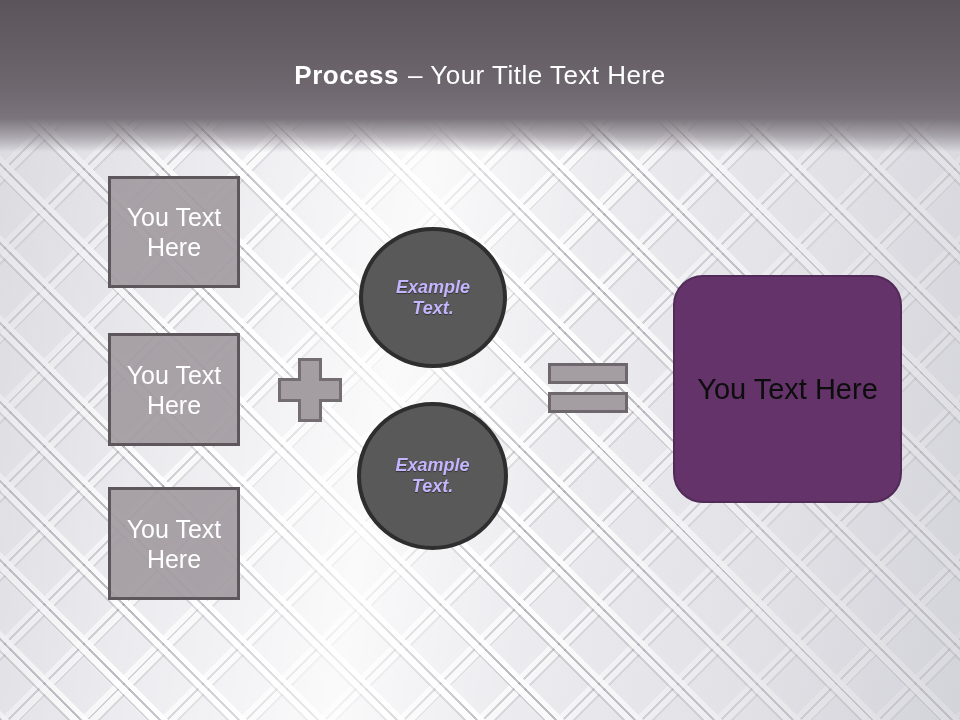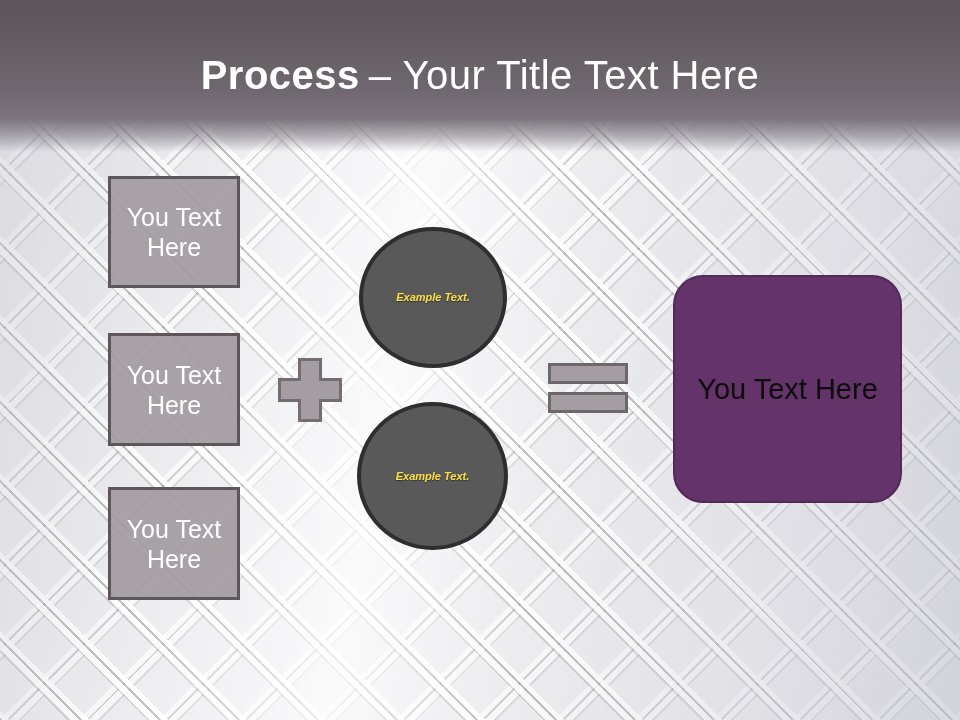--- a/index.html
+++ b/index.html
@@ -42,21 +42,21 @@
       #7b747c 78%, rgba(129,122,131,0.55) 90%,
       rgba(133,126,135,0) 100%);
     pointer-events: none;
   }
 
   .slide-title {
     position: absolute; left: 0; top: 56px;
     width: 960px;
     text-align: center;
     color: #ffffff;
-    font-size: 40px;
+    font-size: 26px;
     line-height: 38px;
     letter-spacing: 0.5px;
     white-space: nowrap;
   }
   .slide-title .title-bold { font-weight: bold; }
   .slide-title .title-rest { font-weight: normal; margin-left: 9px; }
 
   
   .input-box {
     position: absolute;
@@ -85,22 +85,22 @@
     background: #595959;
     border: 4px solid #2e2e2e;
     border-radius: 50%;
     display: flex; align-items: center; justify-content: center;
     text-align: center;
   }
   .example-circle.c1 { left: 359px; top: 227px; width: 148px; height: 141px; }
   .example-circle.c2 { left: 357px; top: 402px; width: 151px; height: 148px; }
   .example-circle .circle-label {
     max-width: 84px;
-    color: #fde047;
-    font-size: 11px; line-height: 21px;
+    color: #c4b5fd;
+    font-size: 18px; line-height: 21px;
     font-weight: bold; font-style: italic;
     text-shadow: 0 1px 1px rgba(0,0,0,0.45);
   }
 
   
   .equals-operator {
     position: absolute; left: 548px; top: 363px;
     width: 80px; height: 50px;
     display: flex; flex-direction: column; justify-content: space-between;
   }

